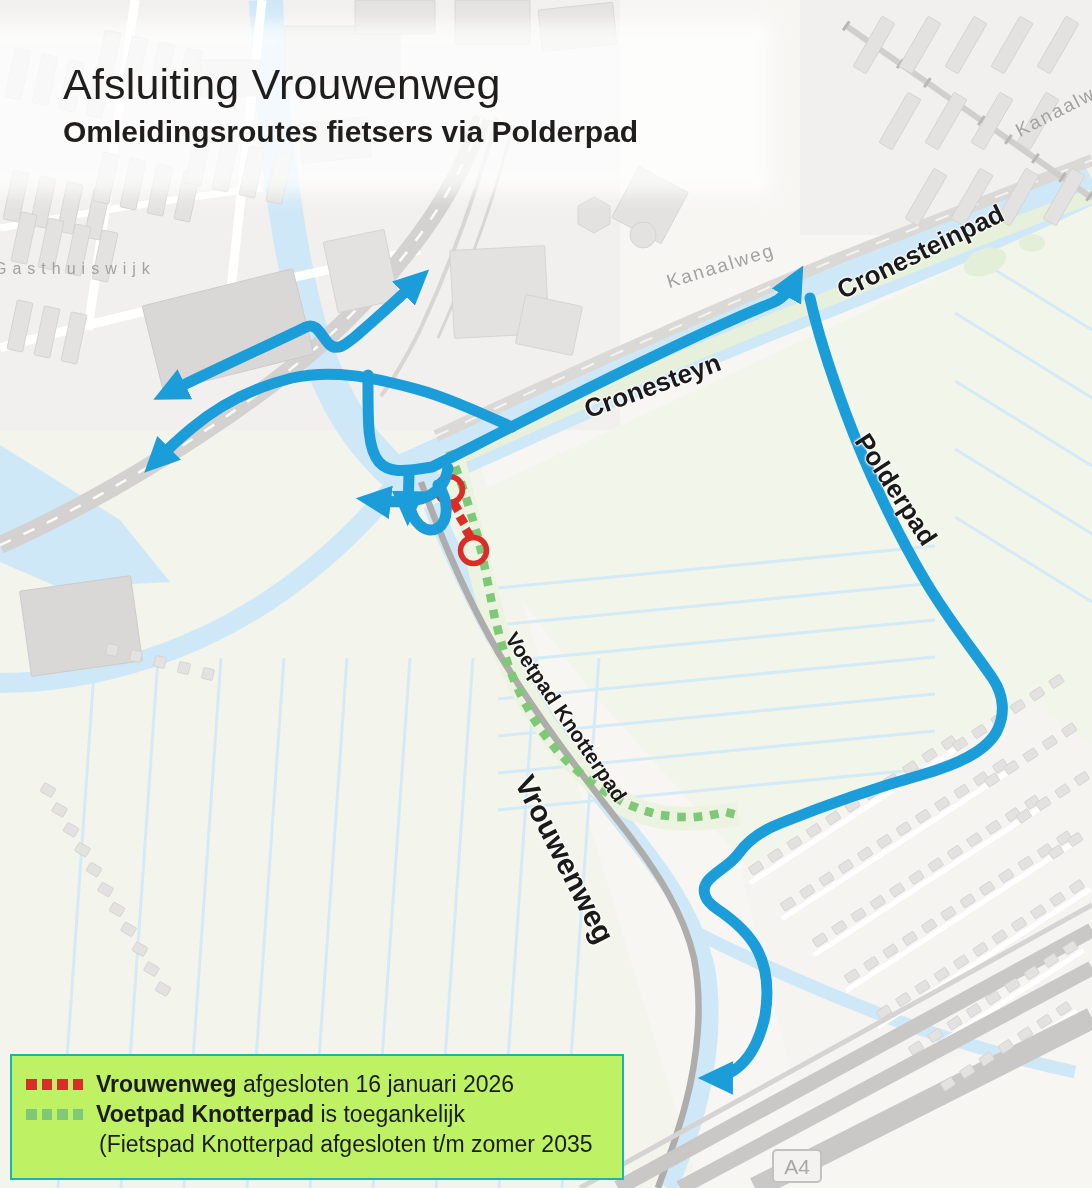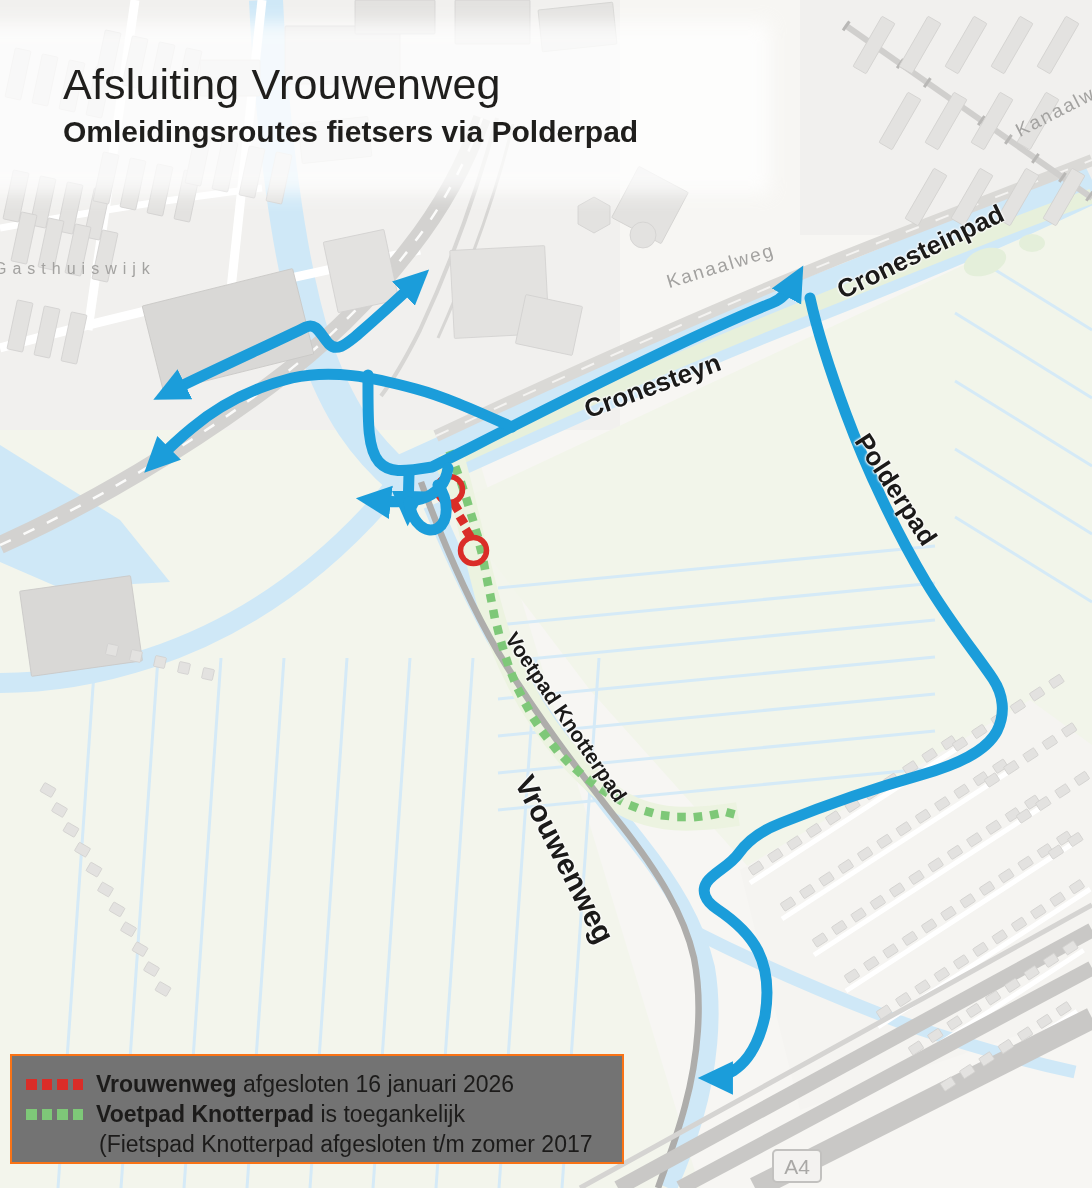--- a/index.html
+++ b/index.html
@@ -22,21 +22,21 @@
     transform-origin:left top;
     text-shadow:0 0 3px #fff,0 0 3px #fff,0 0 2px #fff,0 0 2px #fff;}
   .maplabel.gray{font-weight:normal;color:#a3a2a0;text-shadow:none;}
 
   #title-block{position:absolute;left:63px;top:60px;color:#1f1e1c;}
   #title-block .t1{font-size:43px;font-weight:normal;letter-spacing:.2px;}
   #title-block .t2{font-size:30px;font-weight:bold;margin-top:6px;}
   #title-block .t3{font-size:27px;font-weight:normal;margin-top:8px;}
 
   #legend{position:absolute;left:10px;top:1054px;width:584px;
-    background:#737373;border:2px solid #f97316;padding:12px 12px 4px 14px;
+    background:#bef264;border:2px solid #14b8a6;padding:12px 12px 20px 14px;
     font-size:23px;color:#1c1b1a;}
   .leg-row{display:flex;align-items:center;margin:3px 0;}
   .leg-swatch{display:flex;gap:5px;margin-right:13px;flex:0 0 auto;}
   .leg-swatch i{width:10.5px;height:10.5px;display:block;}
   .leg-swatch.red i{background:var(--c-closed);}
   .leg-swatch.green i{background:var(--c-open);}
   .leg-note{margin-left:73px;margin-top:1px;}
   b{font-weight:bold;}
 </style>
 </head>
@@ -391,16 +391,16 @@
   </div>
   <div class="leg-row">
     <span class="leg-swatch green">
           <i></i>
           <i></i>
           <i></i>
           <i></i>
         </span>
     <span><b>Voetpad Knotterpad</b><span> is toegankelijk</span></span>
   </div>
-  <div class="leg-note">(Fietspad Knotterpad afgesloten t/m zomer 2017</div>
+  <div class="leg-note">(Fietspad Knotterpad afgesloten t/m zomer 2035</div>
 </div>
 
 </div>
 
 </body></html>

